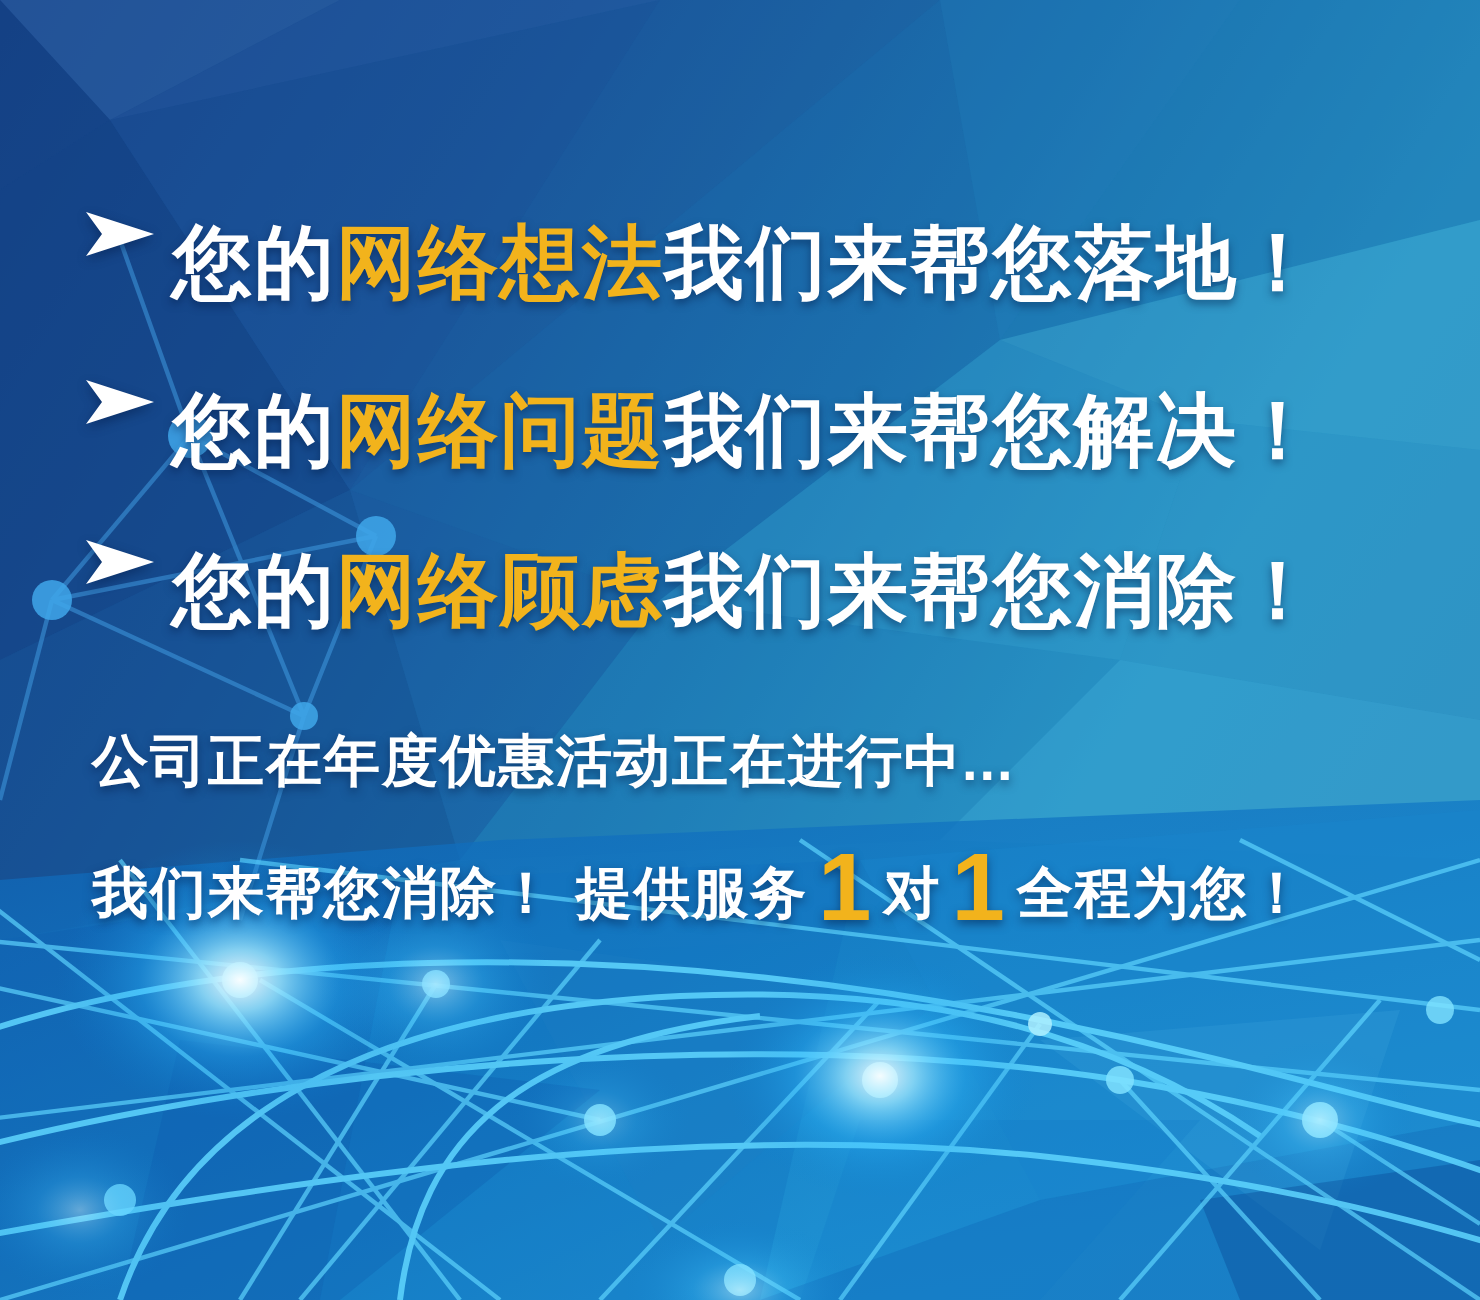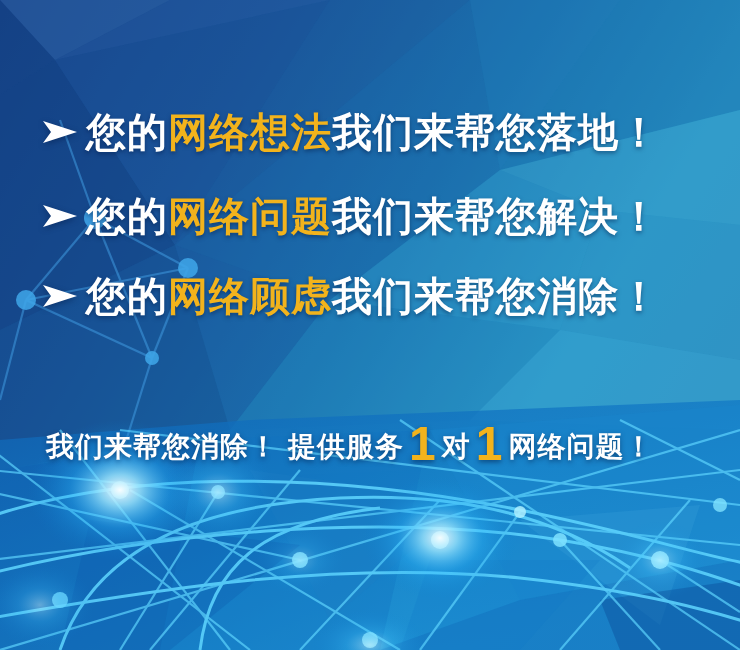--- a/index.html
+++ b/index.html
@@ -14,21 +14,20 @@
   .layer{position:absolute;inset:0;width:740px;height:650px;}
   #poly-layer{z-index:1;}
   #mesh-layer{z-index:2;}
   #glow-layer{z-index:3;}
   #content{position:absolute;inset:0;z-index:10;}
 
   .bullet-row{
     position:absolute;
     left:0;right:16px;
     display:flex;
-    align-items:center;
   }
   .arrow-icon{
     width:46px;
     margin-left:40px;
     color:#ffffff;
     font-size:30px;
     line-height:1;
     text-align:left;
     text-shadow:0 2px 3px rgba(0,20,60,.45);
     flex:0 0 auto;
@@ -229,17 +228,20 @@
 
     <div class="bullet-row" style="top:188px;height:56px;">
       <span class="arrow-icon">
         <svg width="40" height="26" viewBox="0 0 40 26" aria-hidden="true">
           <path d="M3,2 L37,13 L3,24 L11,13 Z" fill="#ffffff"></path>
         </svg>
       </span>
       <span class="bullet-text"><span>您的</span><span class="hl">网络问题</span><span>我们来帮您解决！</span></span>
     </div>
 
-
-    <div class="sub-line" style="top:428px;"><span>我们来帮您消除！</span><span class="sp"></span><span>提供服务</span><span class="big-one">1</span><span>对</span><span class="big-one">1</span><span>网络问题！</span></div>
+    <div class="sub-line" style="top:362px;">
+      <span>公司正在年度优惠活动正在进行中...</span>
+    </div>
+
+    <div class="sub-line" style="top:428px;"><span>我们来帮您消除！</span><span class="sp"></span><span>提供服务</span><span class="big-one">1</span><span>对</span><span class="big-one">1</span><span>全程为您！</span></div>
 
   </div>
 </div>
 
 </body></html>

